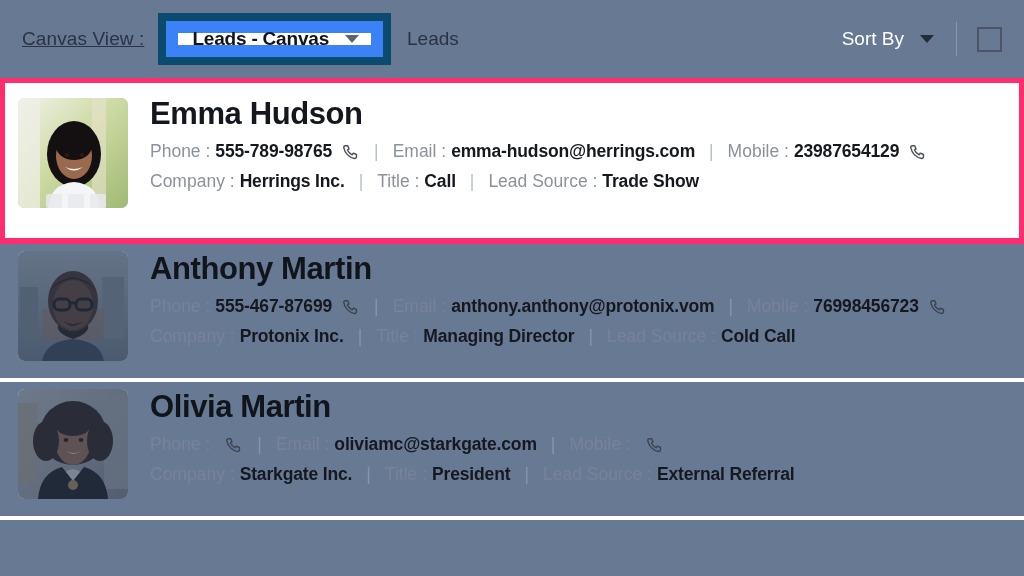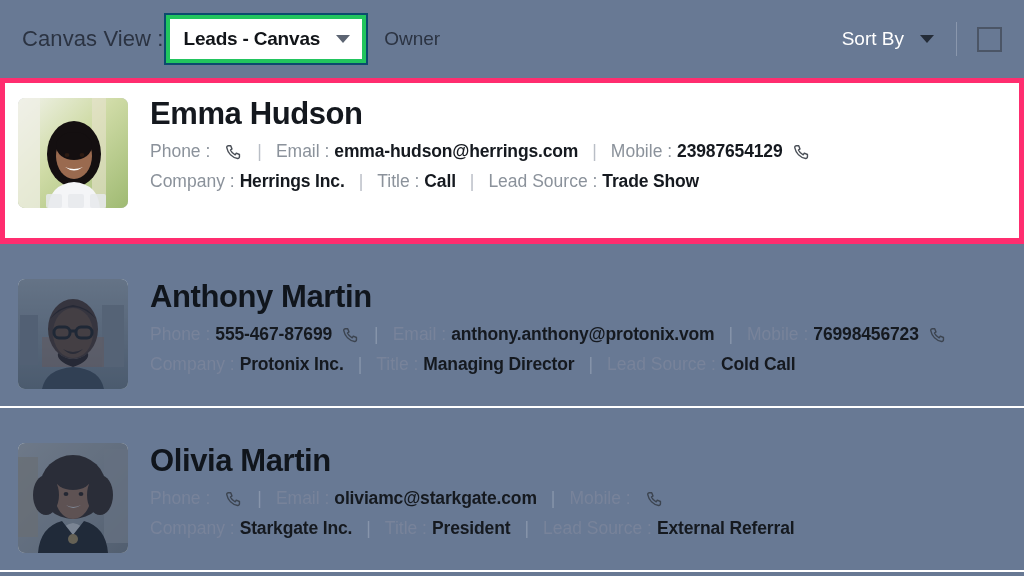--- a/index.html
+++ b/index.html
@@ -36,32 +36,33 @@
     padding: 0 22px 0 22px;
   }
 
   .toolbar-left {
     display: flex;
     align-items: center;
     gap: 0;
   }
 
   .canvas-view-label {
-    font-size: 22px;
+    font-size: 19px;
     color: #2b3342;
     letter-spacing: .1px;
     white-space: nowrap;
-    margin-right: 0;
+    margin-right: 14px;
+    text-decoration: underline;
   }
 
   
   .view-select-highlight {
-    border: 2px solid #0c4a6e;
-    background: #22c55e;
-    padding: 4px;
+    border: 8px solid #0c4a6e;
+    background: #3b82f6;
+    padding: 12px;
     display: flex;
     align-items: center;
     height: 52px;
     min-width: 194px;
   }
 
   .view-select {
     display: flex;
     align-items: center;
     justify-content: space-between;
@@ -131,22 +132,22 @@
     position: absolute;
     top: 78px; left: 0;
     width: 1024px;
     height: 498px;
   }
 
   .card {
     position: relative;
     display: flex;
     align-items: flex-start;
-    padding: 34px 0 17px 18px;
-    border-bottom: 2px solid #ffffff;
+    padding: 6px 0 17px 18px;
+    border-bottom: 4px solid #ffffff;
   }
 
   
   .card.dim {
     background: #687994;
   }
 
   
   .card.selected {
     background: #ffffff;
@@ -254,21 +255,21 @@
 
       <span class="canvas-view-label">Canvas View :</span>
 
       <div class="view-select-highlight">
         <div class="view-select">
           <span class="view-select-text">Leads - Canvas</span>
           <span class="caret"></span>
         </div>
       </div>
 
-      <span class="edit-link">Owner</span>
+      <span class="edit-link">Leads</span>
     </div>
 
     <div class="toolbar-right">
       <div class="sort-by">
         <span>Sort By</span>
         <span class="caret"></span>
       </div>
       <div class="toolbar-divider"></div>
       <div class="header-checkbox"></div>
     </div>
@@ -302,20 +303,21 @@
           <rect x="50" y="96" width="16" height="14" rx="2" fill="#e6e9ec" opacity=".85"></rect>
           <rect x="72" y="96" width="16" height="14" rx="2" fill="#e6e9ec" opacity=".85"></rect>
         </svg>
       </div>
 
       <div class="card-body">
         <div class="lead-name">Emma Hudson</div>
 
         <div class="field-row">
           <span class="fld-label">Phone :</span>
+          <span class="fld-value">555-789-98765</span>
           <span class="phone-icon">
             <svg viewBox="0 0 24 24" fill="none" stroke="#4a4f57" stroke-width="1.8" stroke-linecap="round" stroke-linejoin="round">
               <path d="M5.5 3.5h3l1.6 4-2 1.4a12 12 0 0 0 6 6l1.4-2 4 1.6v3a2 2 0 0 1-2.2 2A17.5 17.5 0 0 1 3.5 5.7 2 2 0 0 1 5.5 3.5z"></path>
             </svg>
           </span>
           <span class="sep">|</span>
           <span class="fld-label">Email :</span>
           <span class="fld-value">emma-hudson@herrings.com</span>
           <span class="sep">|</span>
           <span class="fld-label">Mobile :</span>

